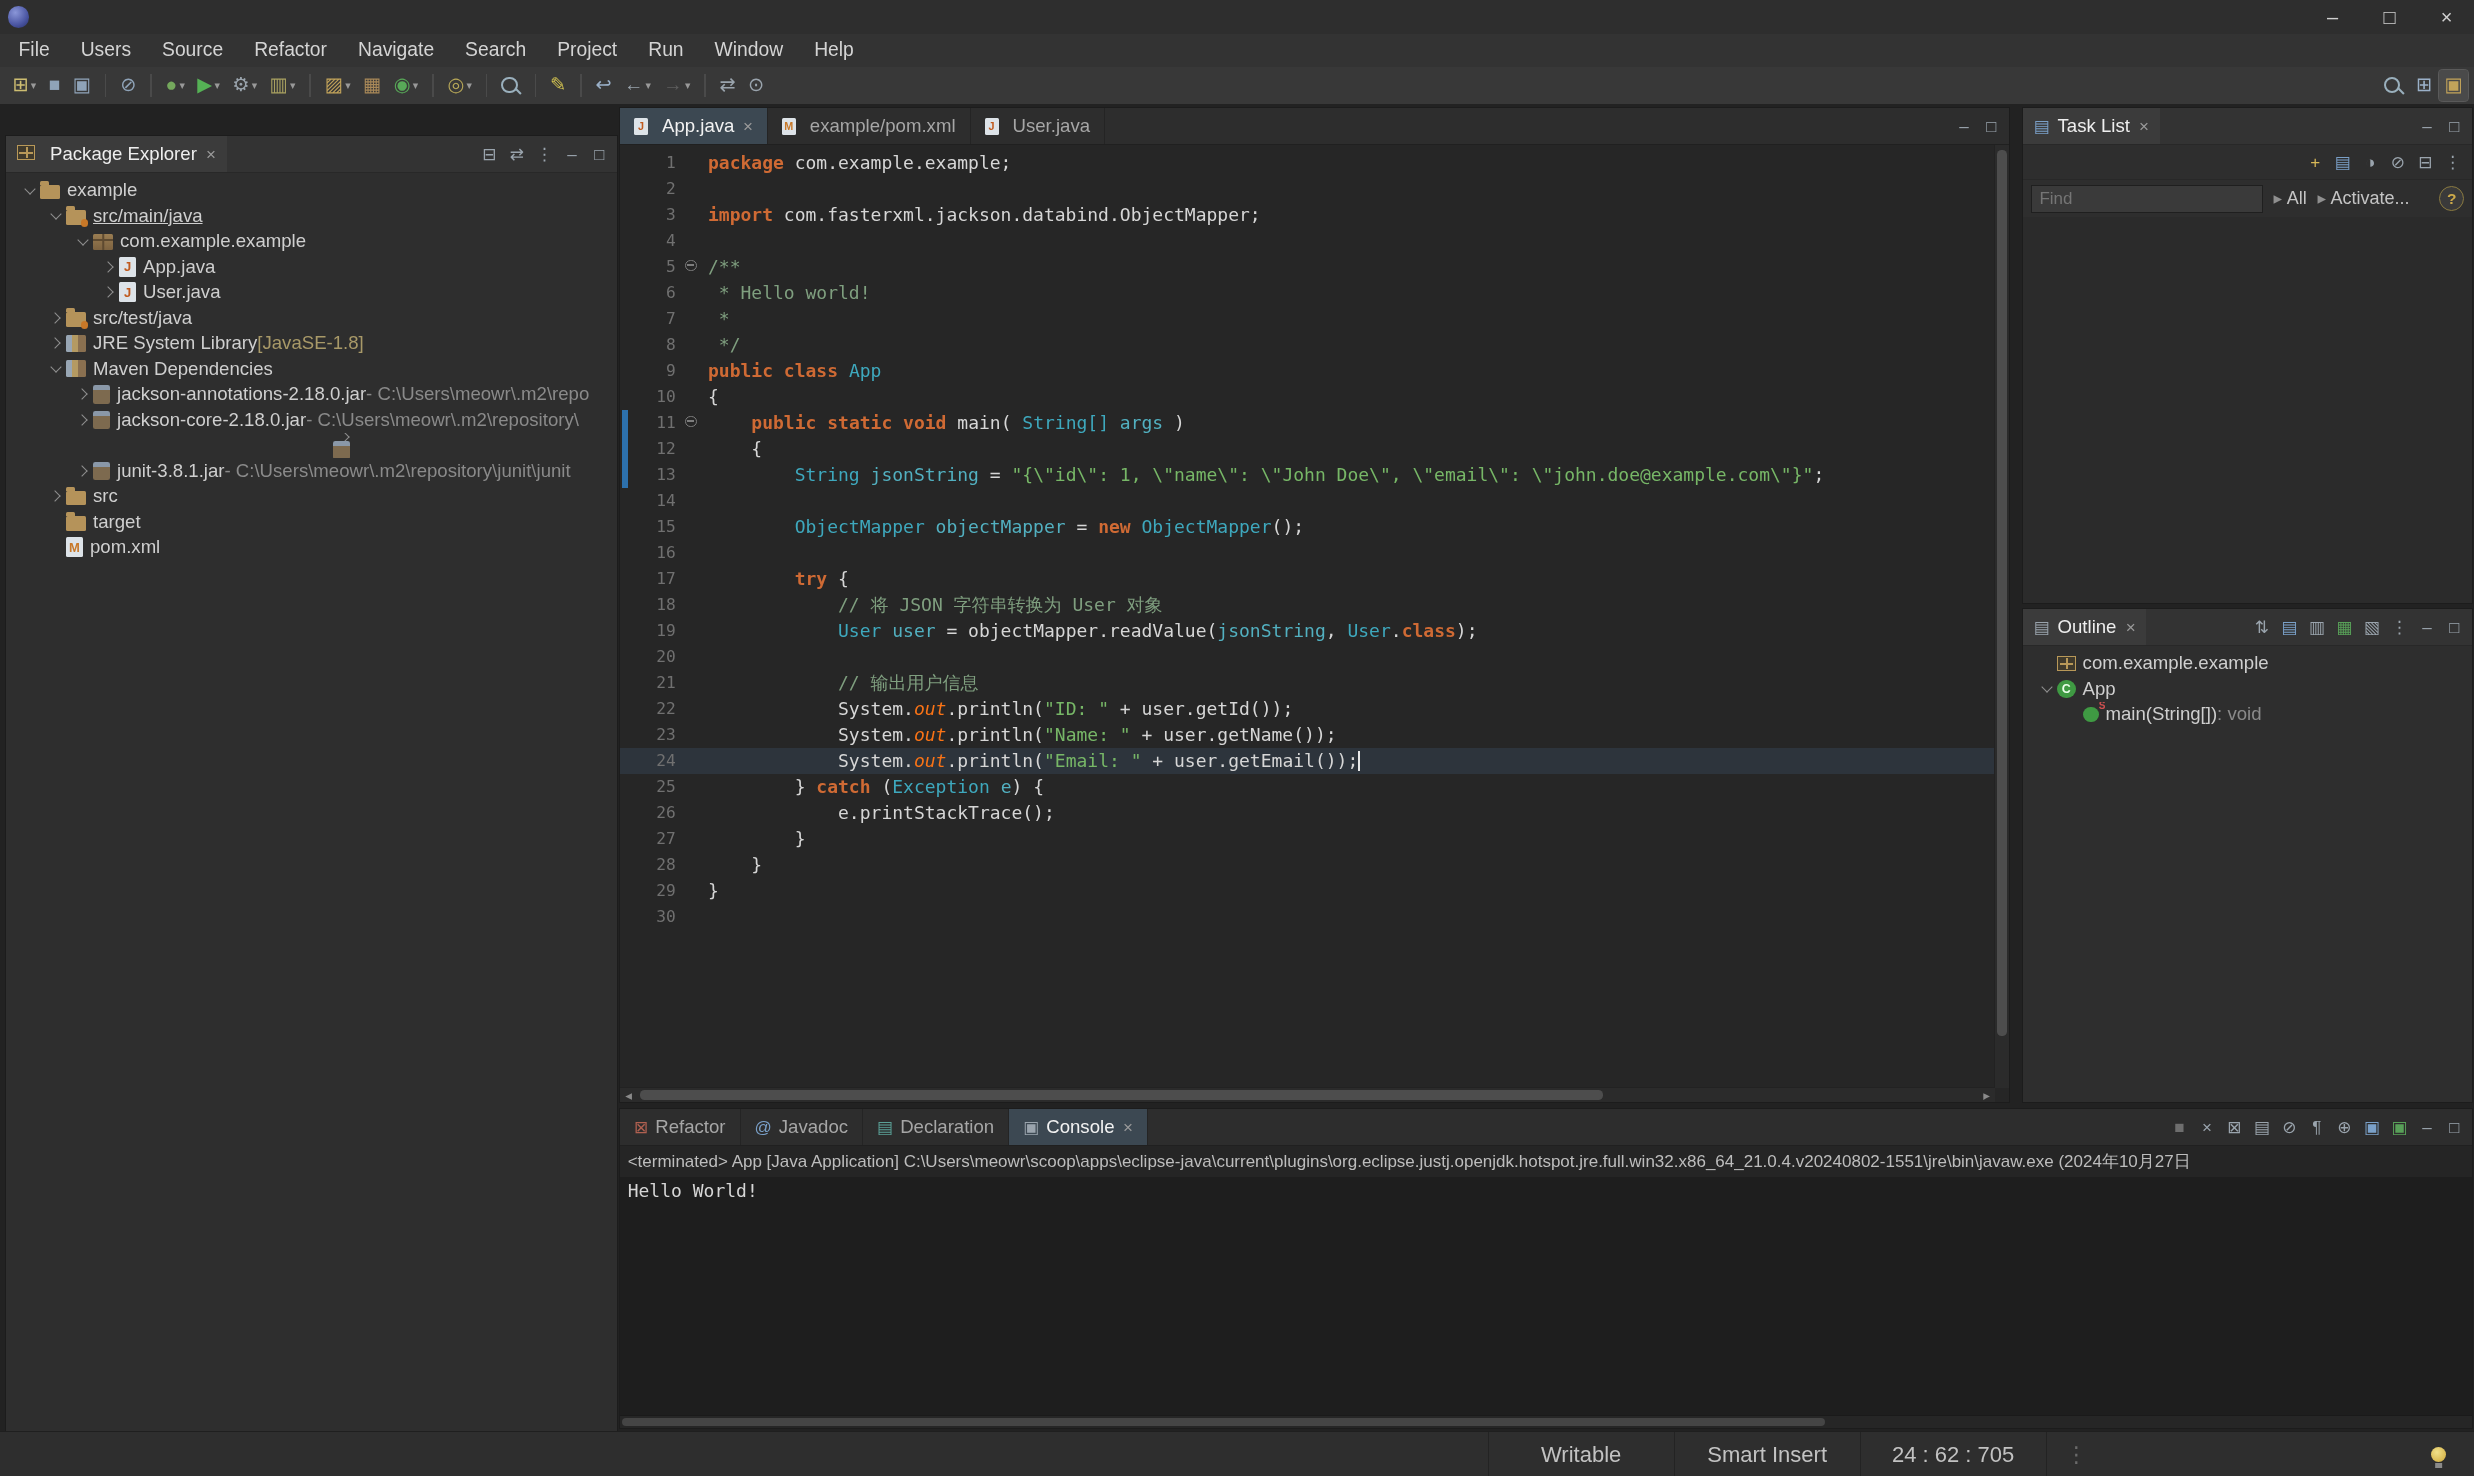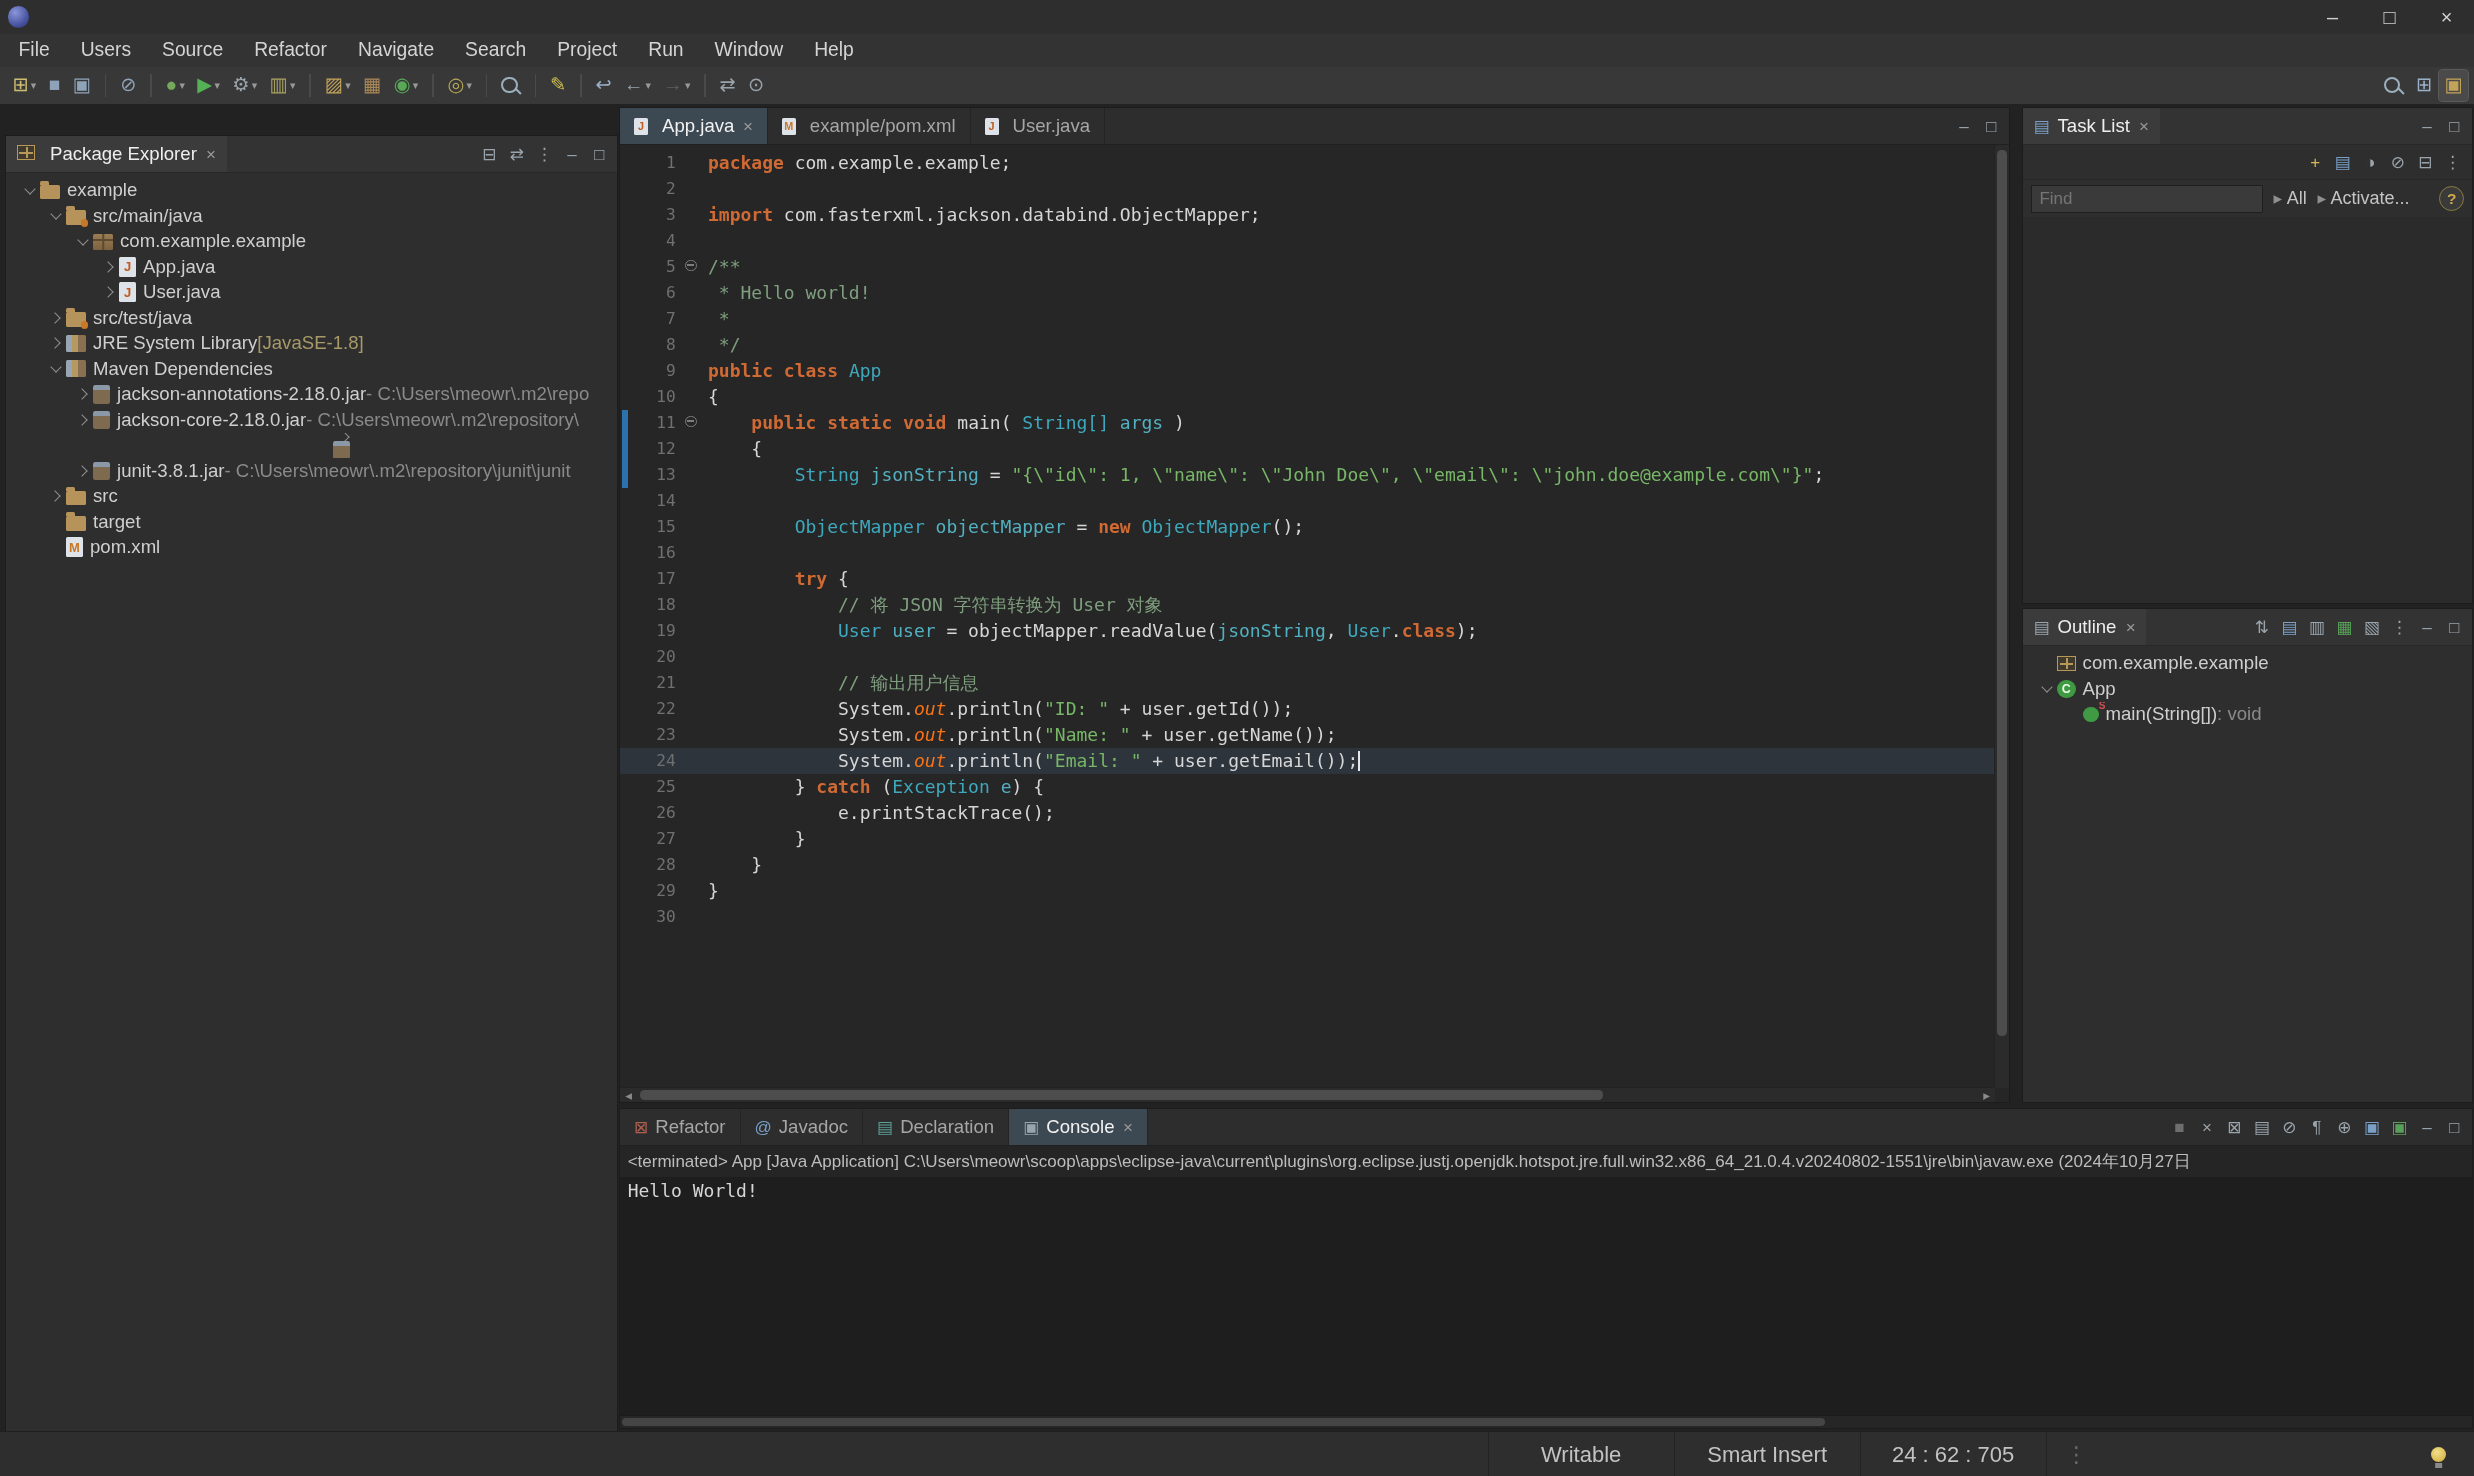--- a/index.html
+++ b/index.html
@@ -270,21 +270,21 @@
           </div>
       </div>
       <div class="tree" id="pe-tree">
           <div class="trow" style="padding-left: 14px;">
             <span class="cv open">
               <i></i>
             </span>
             <span class="ic icf"></span>
             <span class="tlabel">example</span>
           </div>
-          <div class="trow" style="padding-left: 40px;">
+          <div class="trow" style="padding-left: 40px; text-decoration: underline;">
             <span class="cv open">
               <i></i>
             </span>
             <span class="ic icf dot"></span>
             <span class="tlabel">src/main/java</span>
           </div>
           <div class="trow" style="padding-left: 67px;">
             <span class="cv open">
               <i></i>
             </span>

